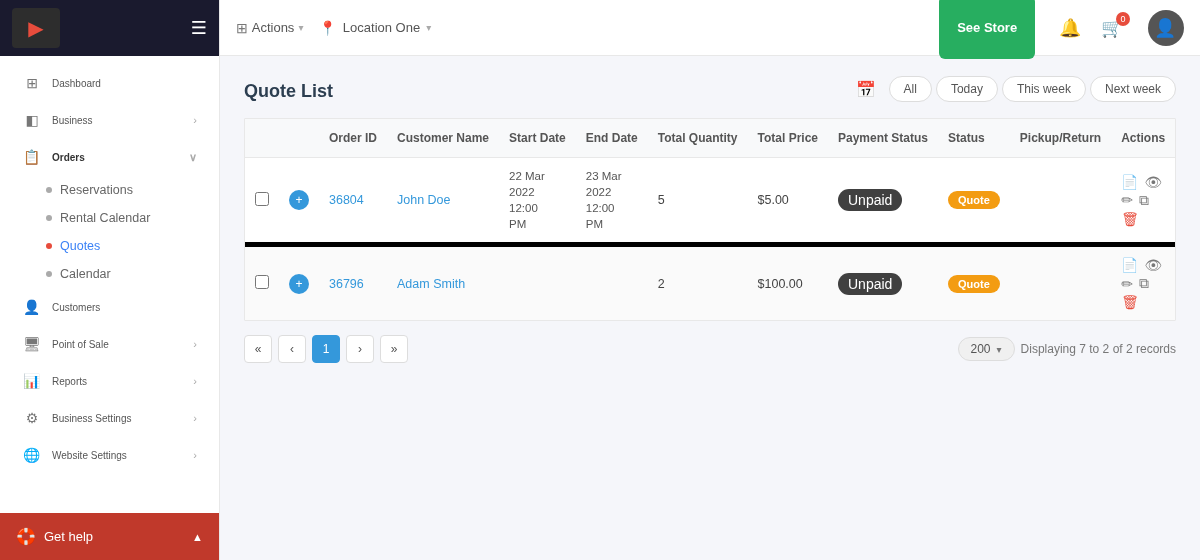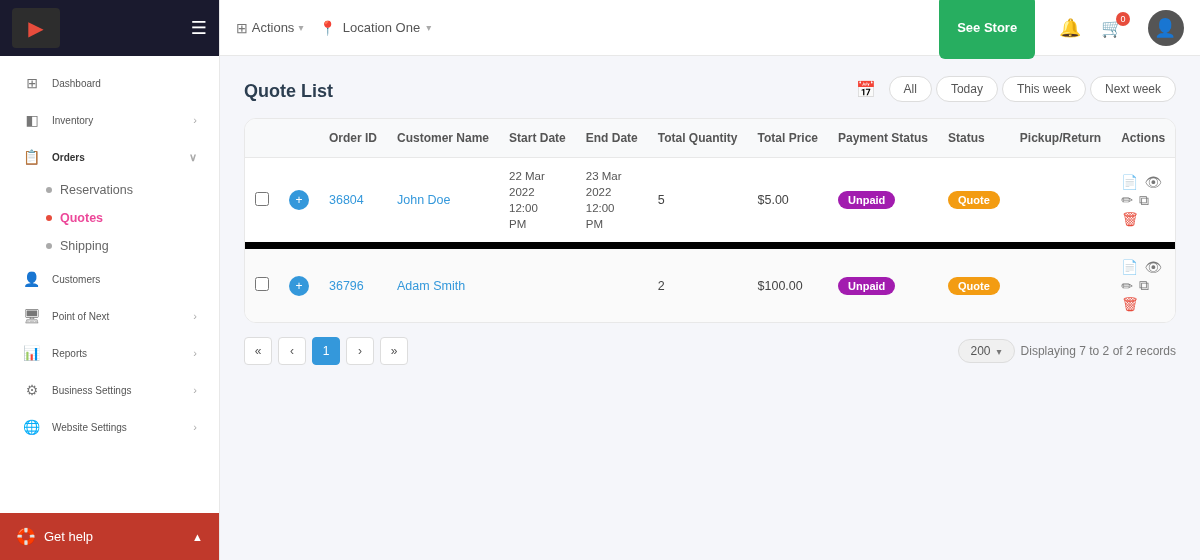--- a/index.html
+++ b/index.html
@@ -11,21 +11,21 @@
     .sidebar-logo-box { width: 48px; height: 40px; background: #2d2d2d; border-radius: 4px; display: flex; align-items: center; justify-content: center; }
     .sidebar-logo-icon { color: #e74c3c; font-size: 20px; }
     .sidebar-hamburger { color: #fff; font-size: 18px; cursor: pointer; margin-left: auto; }
     .sidebar-nav { flex: 1; overflow-y: auto; padding: 8px 0; }
     .nav-item { display: flex; align-items: center; padding: 10px 16px; cursor: pointer; color: #555; gap: 10px; border-radius: 4px; margin: 1px 6px; }
     .nav-item.active { color: #333; font-weight: 600; }
     .nav-item .nav-icon { width: 20px; text-align: center; font-size: 14px; color: #777; }
     .nav-item .nav-label { flex: 1; font-size: 10px; }
     .nav-item .nav-arrow { font-size: 11px; color: #aaa; }
     .sub-nav-item { display: flex; align-items: center; padding: 7px 16px 7px 46px; cursor: pointer; color: #666; font-size: 12.5px; }
-    .sub-nav-item.active { color: #ec4899; font-weight: 700; }
+    .sub-nav-item.active { color: #3b82f6; font-weight: 400; }
     .sub-nav-item .dot { width: 6px; height: 6px; border-radius: 50%; background: #e74c3c; margin-right: 8px; }
     .sub-nav-item .dot-empty { width: 6px; height: 6px; border-radius: 50%; background: #aaa; margin-right: 8px; }
     .sidebar-footer { background: #c0392b; color: #fff; padding: 14px 16px; display: flex; align-items: center; gap: 8px; cursor: pointer; font-size: 13px; }
     .sidebar-footer .footer-icon { font-size: 16px; }
     .sidebar-footer .footer-chevron { margin-left: auto; font-size: 11px; }
 
     
     .main { flex: 1; display: flex; flex-direction: column; overflow: hidden; }
 
     
@@ -45,39 +45,39 @@
 
     
     .content { flex: 1; overflow-y: auto; padding: 20px 24px; }
     .quote-header { display: flex; align-items: flex-end; margin-bottom: 16px; gap: 9px; }
     .quote-title { font-size: 18px; font-weight: 600; color: #2c3e50; flex: 1; }
     .quote-filters { display: flex; align-items: center; gap: 4px; }
     .filter-calendar { font-size: 16px; color: #777; cursor: pointer; margin-right: 8px; }
     .filter-btn { padding: 5px 14px; border-radius: 20px; border: 1px solid #ddd; background: #fff; cursor: pointer; font-size: 12px; color: #555; }
 
     
-    .table-wrapper { background: #fff; border-radius: 12px; border: 1px solid #e8e8e8; overflow: hidden; }
+    .table-wrapper { background: #fff; border-radius: 1px; border: 1px solid #e8e8e8; overflow: hidden; }
     table { width: 100%; border-collapse: collapse; }
     thead tr { background: #f8f9fa; }
     th { padding: 12px 10px; text-align: left; font-size: 12px; font-weight: 600; color: #555; border-bottom: 1px solid #e8e8e8; white-space: nowrap; }
-    td { padding: 10px 10px; font-size: 12.5px; color: #444; border-bottom: 7px solid #000000; vertical-align: middle; }
+    td { padding: 10px 10px; font-size: 12.5px; color: #444; border-bottom: 5px solid #000000; vertical-align: middle; }
     tbody tr:last-child td { border-bottom: none; }
     tbody tr { background: #fff; }
     tbody tr:nth-child(even) { background: #fafafa; }
 
     .checkbox-cell { width: 30px; }
     .checkbox-input { width: 14px; height: 14px; cursor: pointer; }
     .expand-btn { width: 20px; height: 20px; border-radius: 50%; background: #3498db; color: #fff; display: flex; align-items: center; justify-content: center; font-size: 12px; cursor: pointer; }
 
     .order-id-link { color: #3498db; font-weight: 500; }
     .customer-link { color: #3498db; }
 
     .date-text { font-size: 11.5px; color: #555; line-height: 1.4; }
 
-    .badge-unpaid { background: #a21caf; color: #fff; padding: 3px 10px; border-radius: 12px; font-size: 11px; font-weight: 700; white-space: nowrap; }
+    .badge-unpaid { background: #404040; color: #fff; padding: 3px 10px; border-radius: 12px; font-size: 14px; font-weight: 400; white-space: nowrap; }
     .badge-quote { background: #f39c12; color: #fff; padding: 3px 10px; border-radius: 12px; font-size: 11px; font-weight: 600; }
 
     .actions-cell { display: flex; flex-direction: column; gap: 2px; }
     .actions-row { display: flex; gap: 6px; align-items: center; }
     .action-icon { color: #777; cursor: pointer; font-size: 14px; }
     .action-icon-red { color: #e74c3c; cursor: pointer; font-size: 14px; }
 
     
     .pagination-bar { display: flex; align-items: center; padding: 14px 0 2px 0; gap: 6px; }
     .pag-btn { width: 28px; height: 28px; border: 1px solid #ddd; background: #fff; border-radius: 4px; cursor: pointer; font-size: 12px; color: #555; display: flex; align-items: center; justify-content: center; }
@@ -97,49 +97,53 @@
     </div>
     <span class="sidebar-hamburger">☰</span>
   </div>
   <div class="sidebar-nav">
     <div class="nav-item">
       <span class="nav-icon">⊞</span>
       <span class="nav-label">Dashboard</span>
     </div>
     <div class="nav-item">
       <span class="nav-icon">◧</span>
-      <span class="nav-label">Inventory</span>
+      <span class="nav-label">Business</span>
       <span class="nav-arrow">›</span>
     </div>
     <div class="nav-item active">
       <span class="nav-icon">📋</span>
       <span class="nav-label">Orders</span>
       <span class="nav-arrow">∨</span>
     </div>
 
     <div class="sub-nav-item">
       <span class="dot-empty"></span>
       <span>Reservations</span>
     </div>
+    <div class="sub-nav-item">
+      <span class="dot-empty"></span>
+      <span>Rental Calendar</span>
+    </div>
     <div class="sub-nav-item active">
       <span class="dot"></span>
       <span>Quotes</span>
     </div>
     <div class="sub-nav-item">
       <span class="dot-empty"></span>
-      <span>Shipping</span>
+      <span>Calendar</span>
     </div>
 
     <div class="nav-item">
       <span class="nav-icon">👤</span>
       <span class="nav-label">Customers</span>
     </div>
     <div class="nav-item">
       <span class="nav-icon">🖥</span>
-      <span class="nav-label">Point of Next</span>
+      <span class="nav-label">Point of Sale</span>
       <span class="nav-arrow">›</span>
     </div>
     <div class="nav-item">
       <span class="nav-icon">📊</span>
       <span class="nav-label">Reports</span>
       <span class="nav-arrow">›</span>
     </div>
     <div class="nav-item">
       <span class="nav-icon">⚙</span>
       <span class="nav-label">Business Settings</span>

